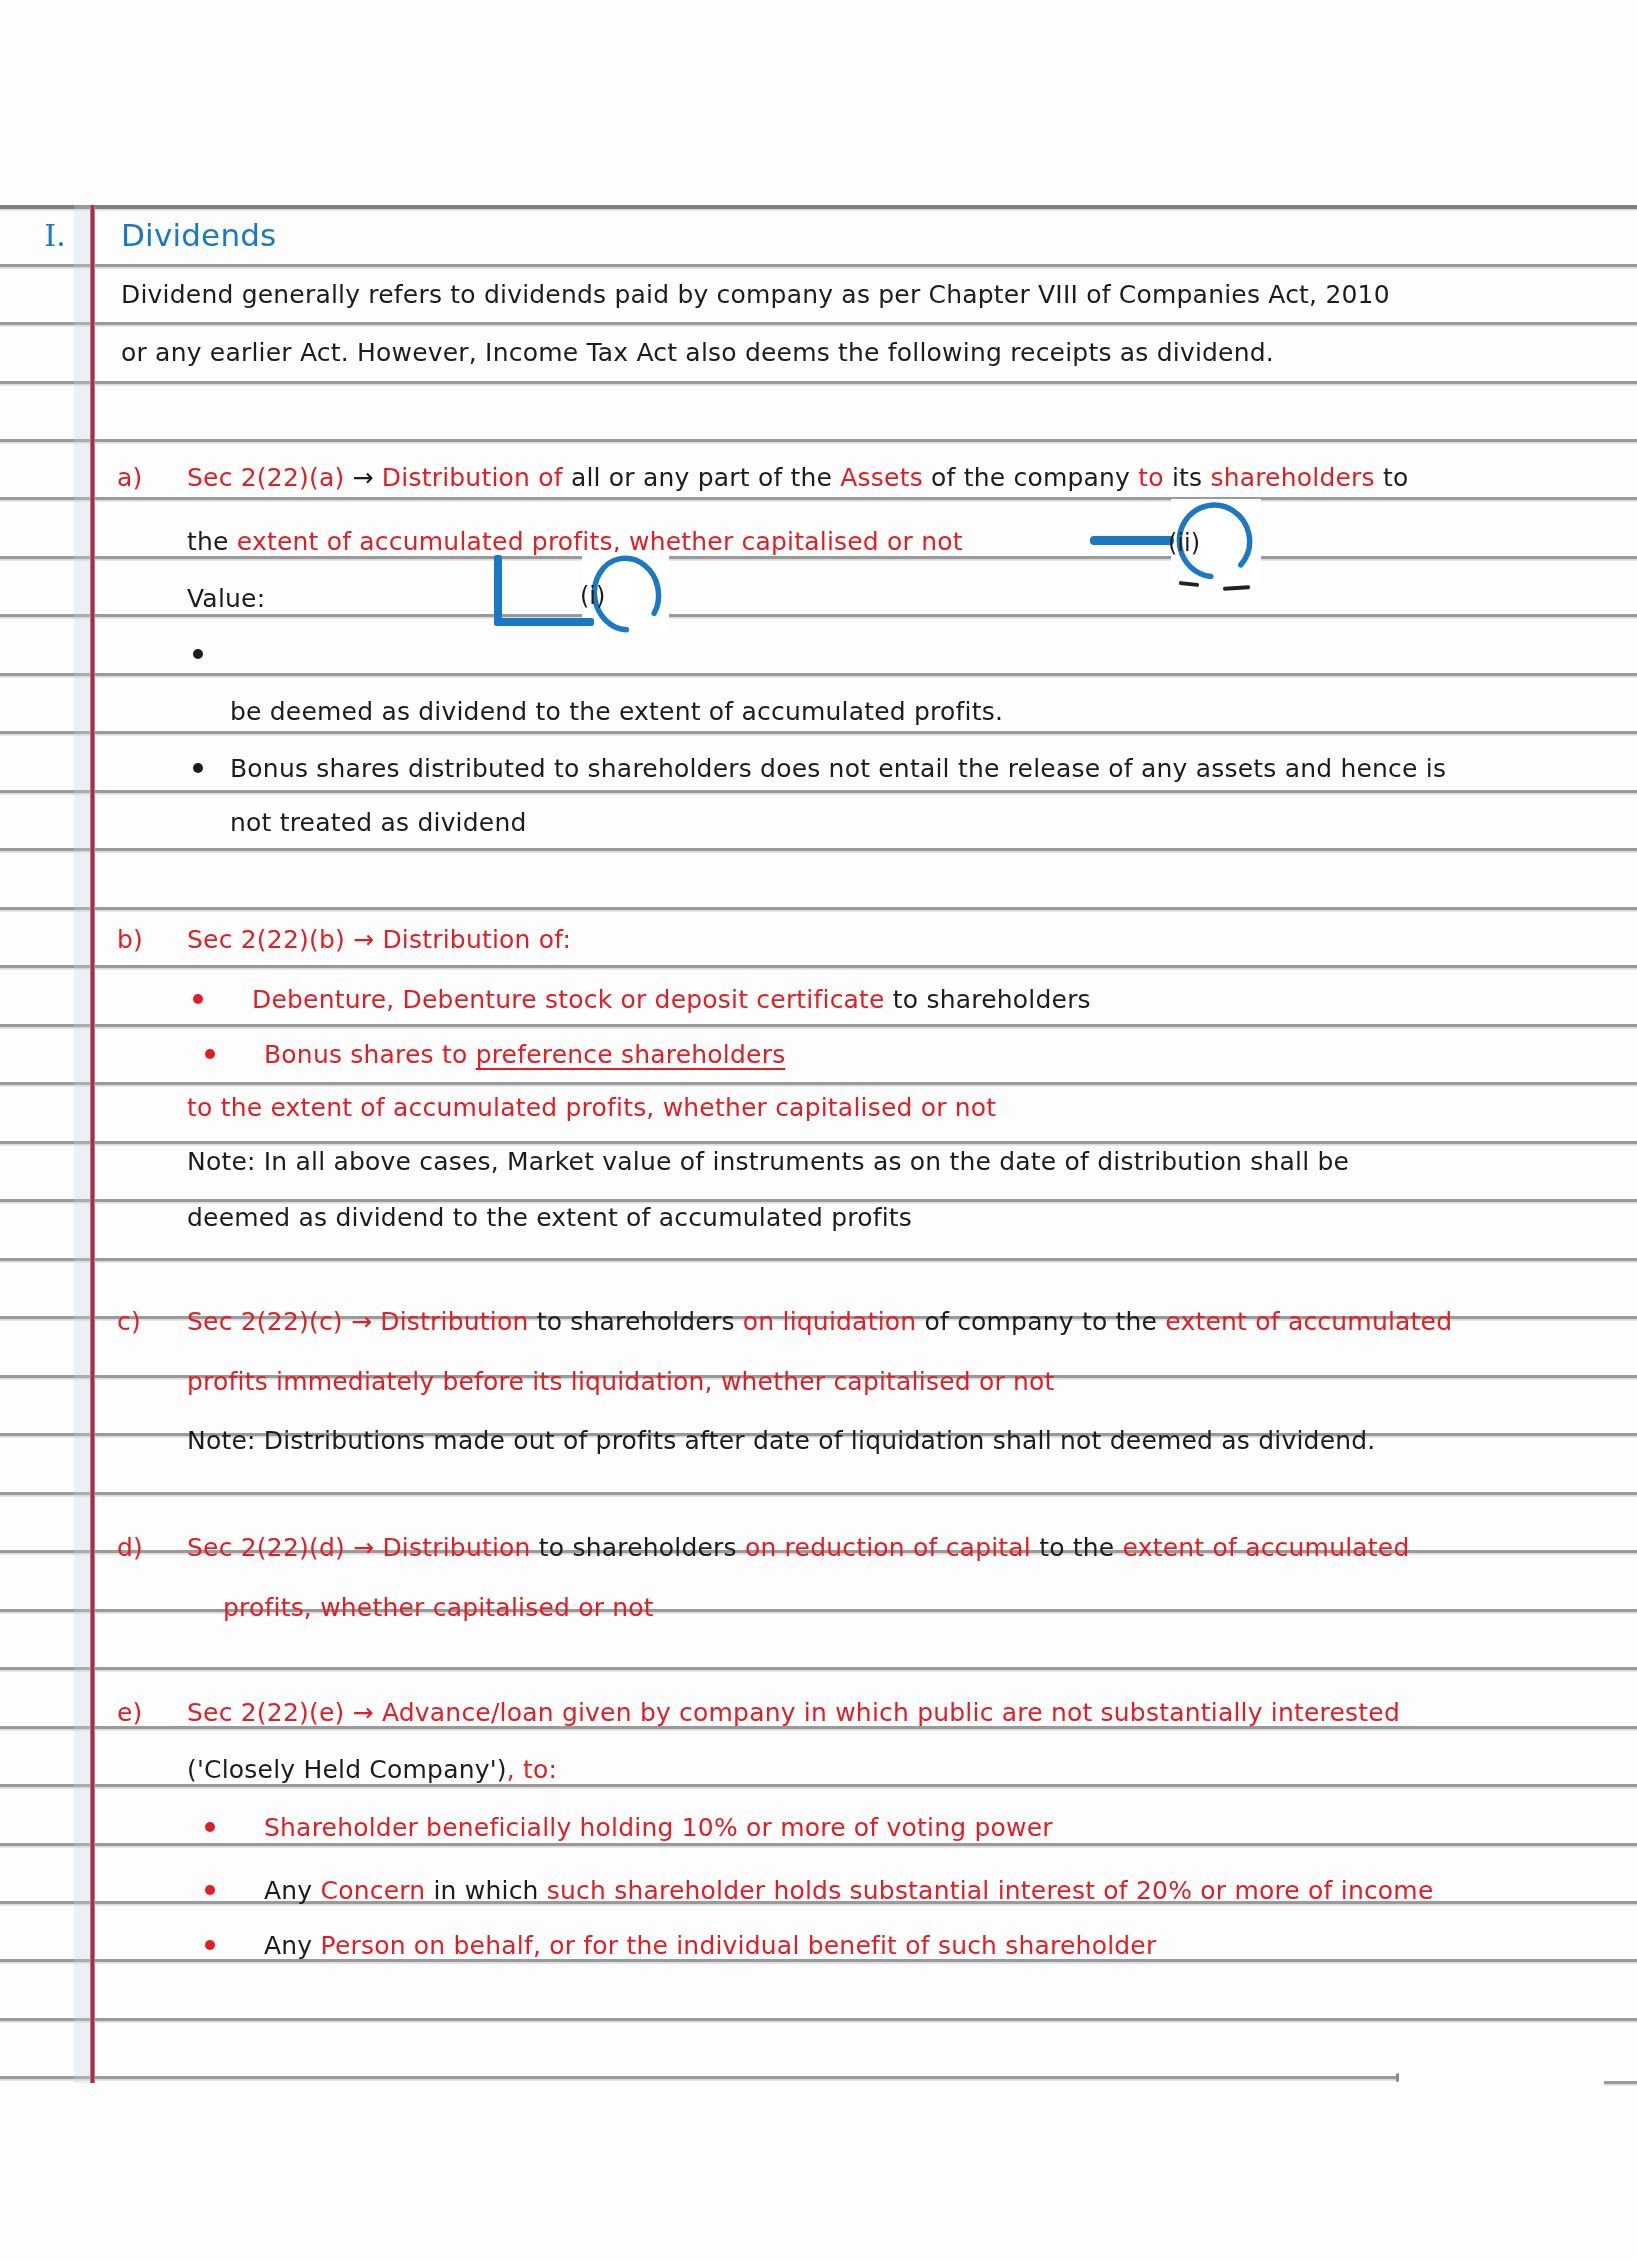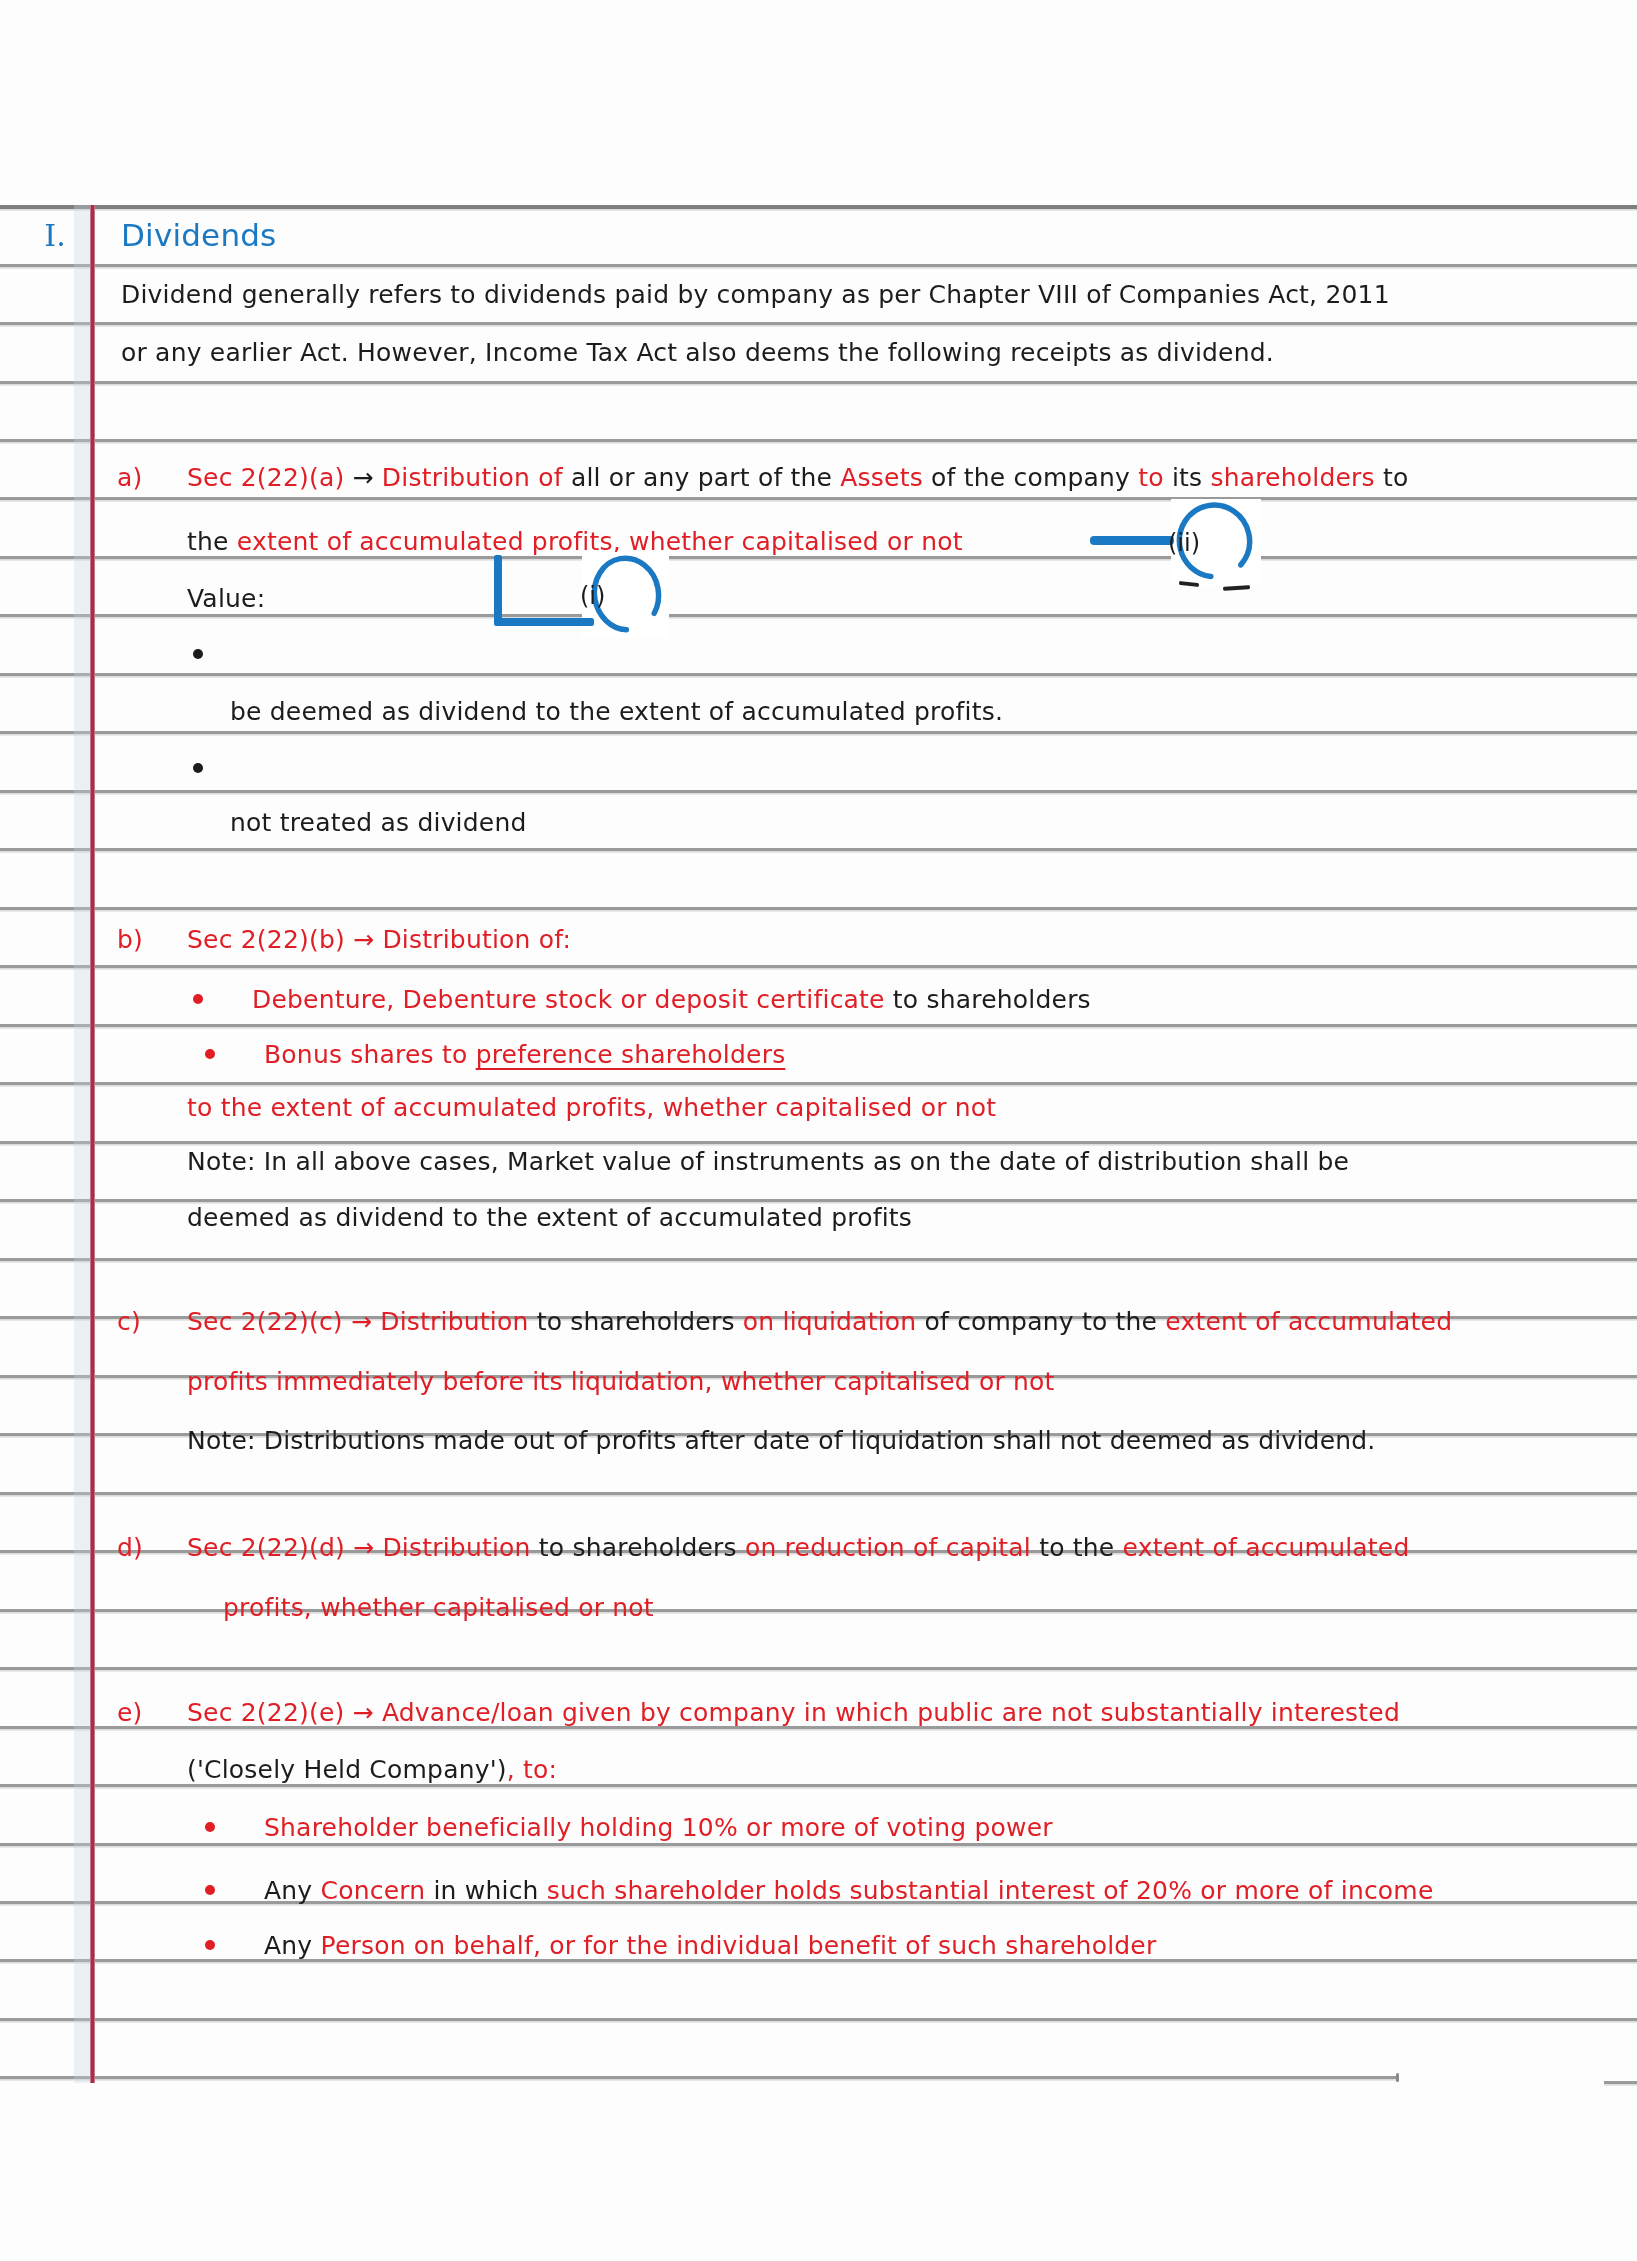--- a/index.html
+++ b/index.html
@@ -83,28 +83,28 @@
       <div class="tick" style="left: 1396px; top: 2073px; width: 3.1px; height: 9.4px; background: rgb(138, 138, 138);"></div>
     </div>
 
   <div id="margin-shadow" style="left:74px;top:205px;height:1878px;"></div>
   <div id="margin-line" style="left:90px;top:205px;height:1878px;"></div>
 
   <div id="row-label">I.</div>
 
   <div id="lines-host">
       <div class="tline" id="title-line" style="top: 206px; left: 121px;"><span class="seg-blue">Dividends</span></div>
-      <div class="tline" style="top: 265px; left: 121px;"><span class="seg-black">Dividend generally refers to dividends paid by company as per Chapter VIII of Companies Act, 2011</span></div>
+      <div class="tline" style="top: 265px; left: 121px;"><span class="seg-black">Dividend generally refers to dividends paid by company as per Chapter VIII of Companies Act, 2010</span></div>
       <div class="tline" style="top: 323px; left: 121px;"><span class="seg-black">or any earlier Act. However, Income Tax Act also deems the following receipts as dividend.</span></div>
       <div class="tline" style="top: 448px; left: 187px;"><span class="lab seg-red" style="left: -70px;">a)</span><span class="seg-red">Sec 2(22)(a) </span><span class="seg-black">→ </span><span class="seg-red">Distribution of </span><span class="seg-black">all or any part of the </span><span class="seg-red">Assets </span><span class="seg-black">of the company </span><span class="seg-red">to </span><span class="seg-black">its </span><span class="seg-red">shareholders </span><span class="seg-black">to</span></div>
       <div class="tline" style="top: 512px; left: 187px;"><span class="seg-black">the </span><span class="seg-red">extent of accumulated profits, whether capitalised or not</span></div>
       <div class="tline" style="top: 569px; left: 187px;"><span class="seg-black">Value:</span></div>
       <div class="tline" style="top: 625px; left: 230px;"><span class="dot dot-black" style="left: -37px;"></span></div>
       <div class="tline" style="top: 682px; left: 230px;"><span class="seg-black">be deemed as dividend to the extent of accumulated profits.</span></div>
-      <div class="tline" style="top: 739px; left: 230px;"><span class="dot dot-black" style="left: -37px;"></span></div>
+      <div class="tline" style="top: 739px; left: 230px;"><span class="dot dot-black" style="left: -37px;"></span><span class="seg-black">Bonus shares distributed to shareholders does not entail the release of any assets and hence is</span></div>
       <div class="tline" style="top: 793px; left: 230px;"><span class="seg-black">not treated as dividend</span></div>
       <div class="tline" style="top: 910px; left: 187px;"><span class="lab seg-red" style="left: -70px;">b)</span><span class="seg-red">Sec 2(22)(b) → Distribution of:</span></div>
       <div class="tline" style="top: 970px; left: 252px;"><span class="dot dot-red" style="left: -59px;"></span><span class="seg-red">Debenture, Debenture stock or deposit certificate </span><span class="seg-black">to shareholders</span></div>
       <div class="tline" style="top: 1025px; left: 264px;"><span class="dot dot-red" style="left: -59px;"></span><span class="seg-red">Bonus shares to </span><span class="seg-red u">preference shareholders</span></div>
       <div class="tline" style="top: 1078px; left: 187px;"><span class="seg-red">to the extent of accumulated profits, whether capitalised or not</span></div>
       <div class="tline" style="top: 1132px; left: 187px;"><span class="seg-black">Note: In all above cases, Market value of instruments as on the date of distribution shall be</span></div>
       <div class="tline" style="top: 1188px; left: 187px;"><span class="seg-black">deemed as dividend to the extent of accumulated profits</span></div>
       <div class="tline" style="top: 1292px; left: 187px;"><span class="lab seg-red" style="left: -70px;">c)</span><span class="seg-red">Sec 2(22)(c) </span><span class="seg-red">→ </span><span class="seg-red">Distribution </span><span class="seg-black">to shareholders </span><span class="seg-red">on liquidation </span><span class="seg-black">of company to the </span><span class="seg-red">extent of accumulated</span></div>
       <div class="tline" style="top: 1352px; left: 187px;"><span class="seg-red">profits immediately before its liquidation, whether capitalised or not</span></div>
       <div class="tline" style="top: 1411px; left: 187px;"><span class="seg-black">Note: Distributions made out of profits after date of liquidation shall not deemed as dividend.</span></div>

